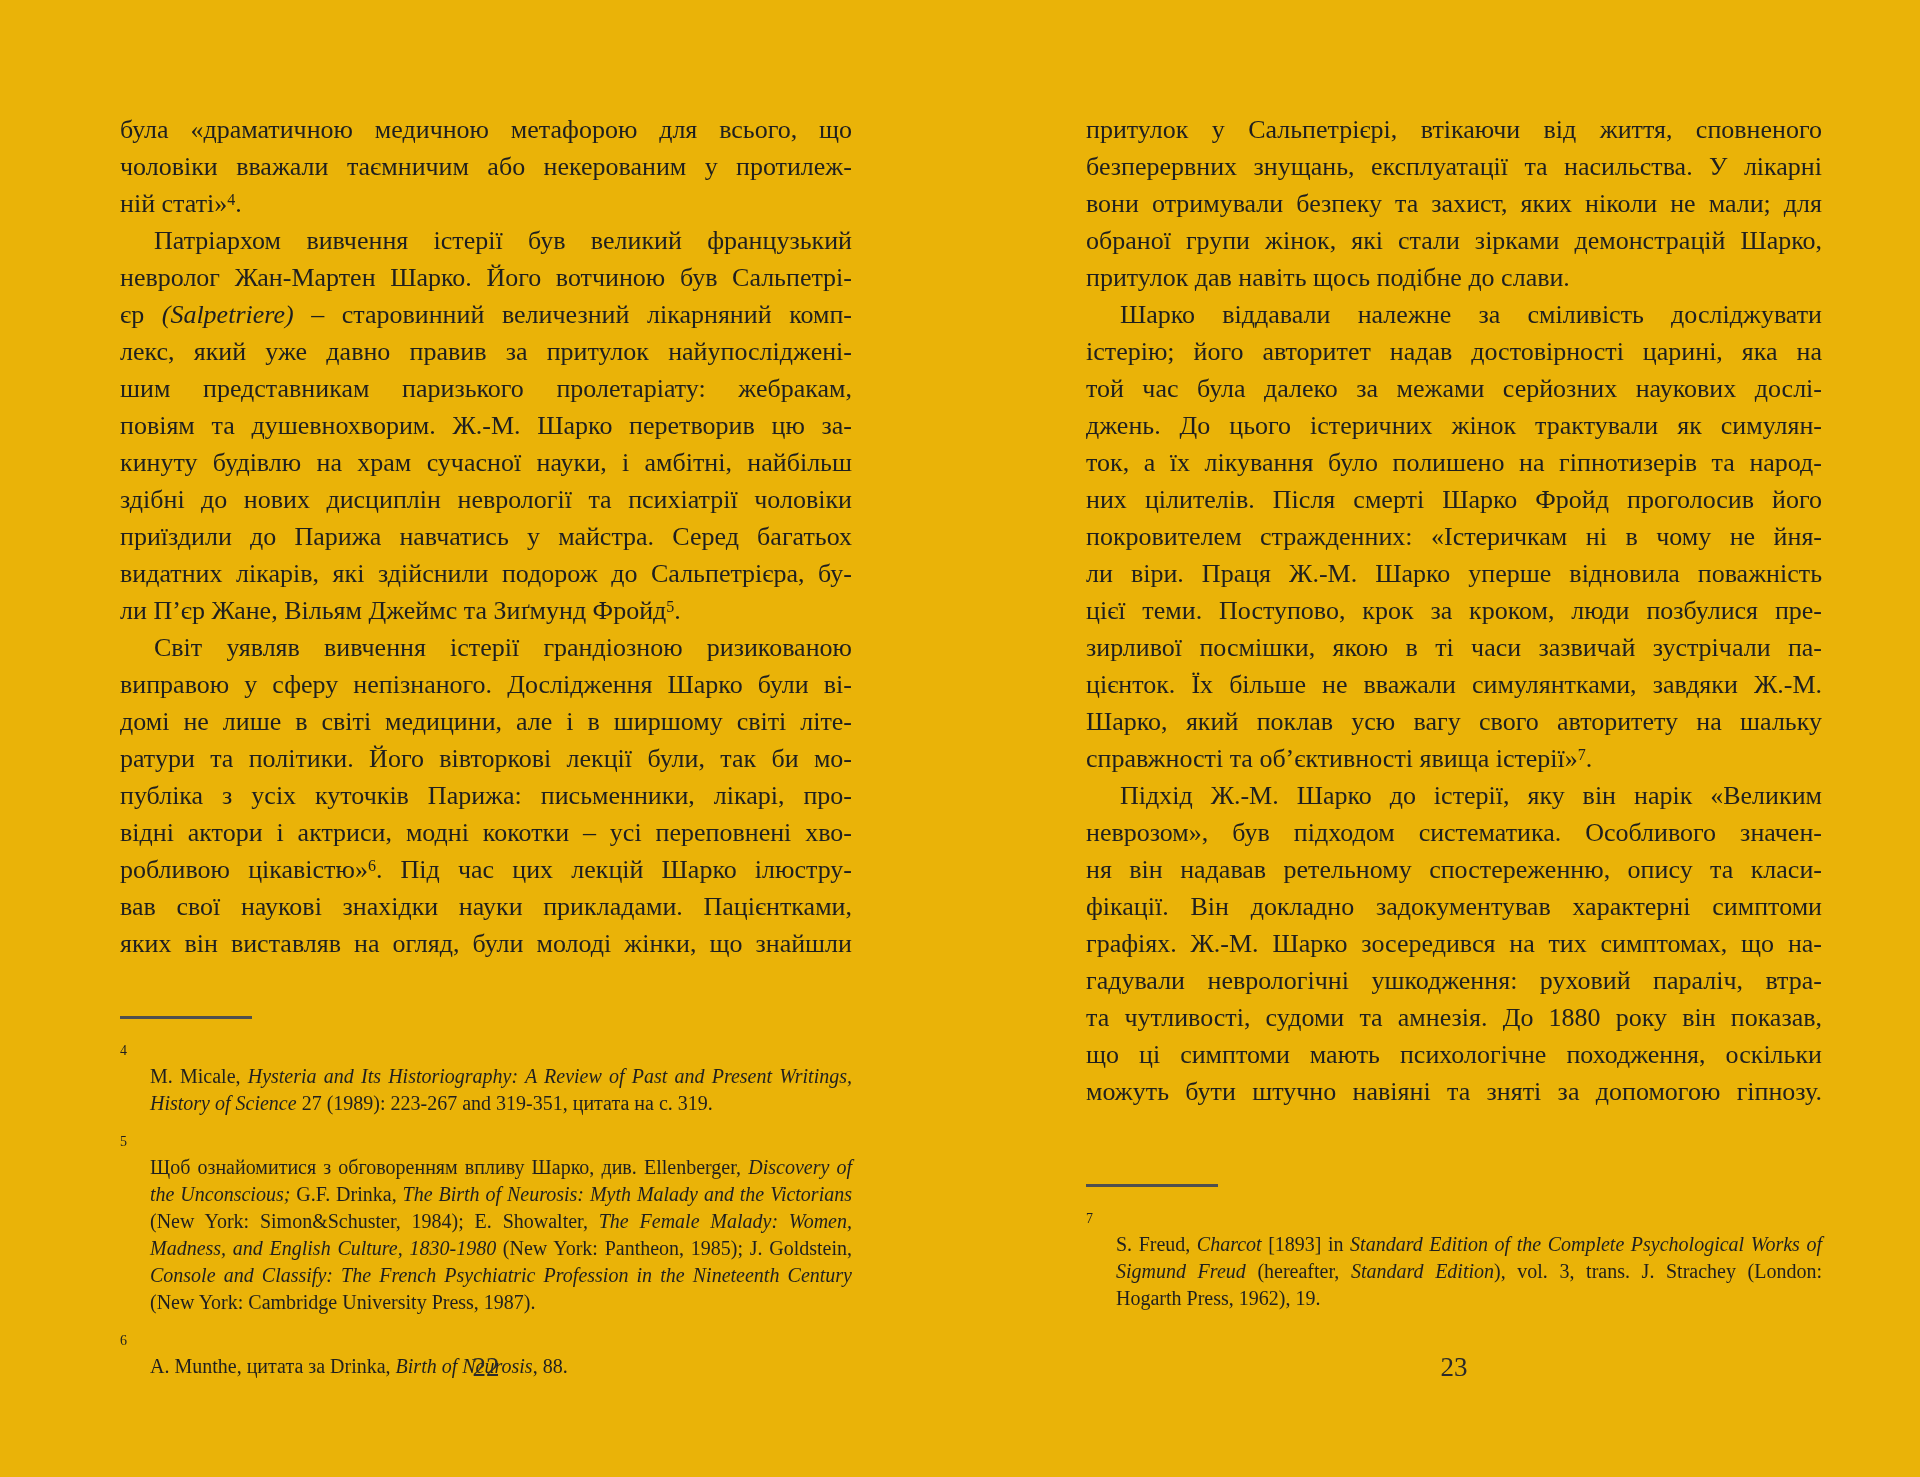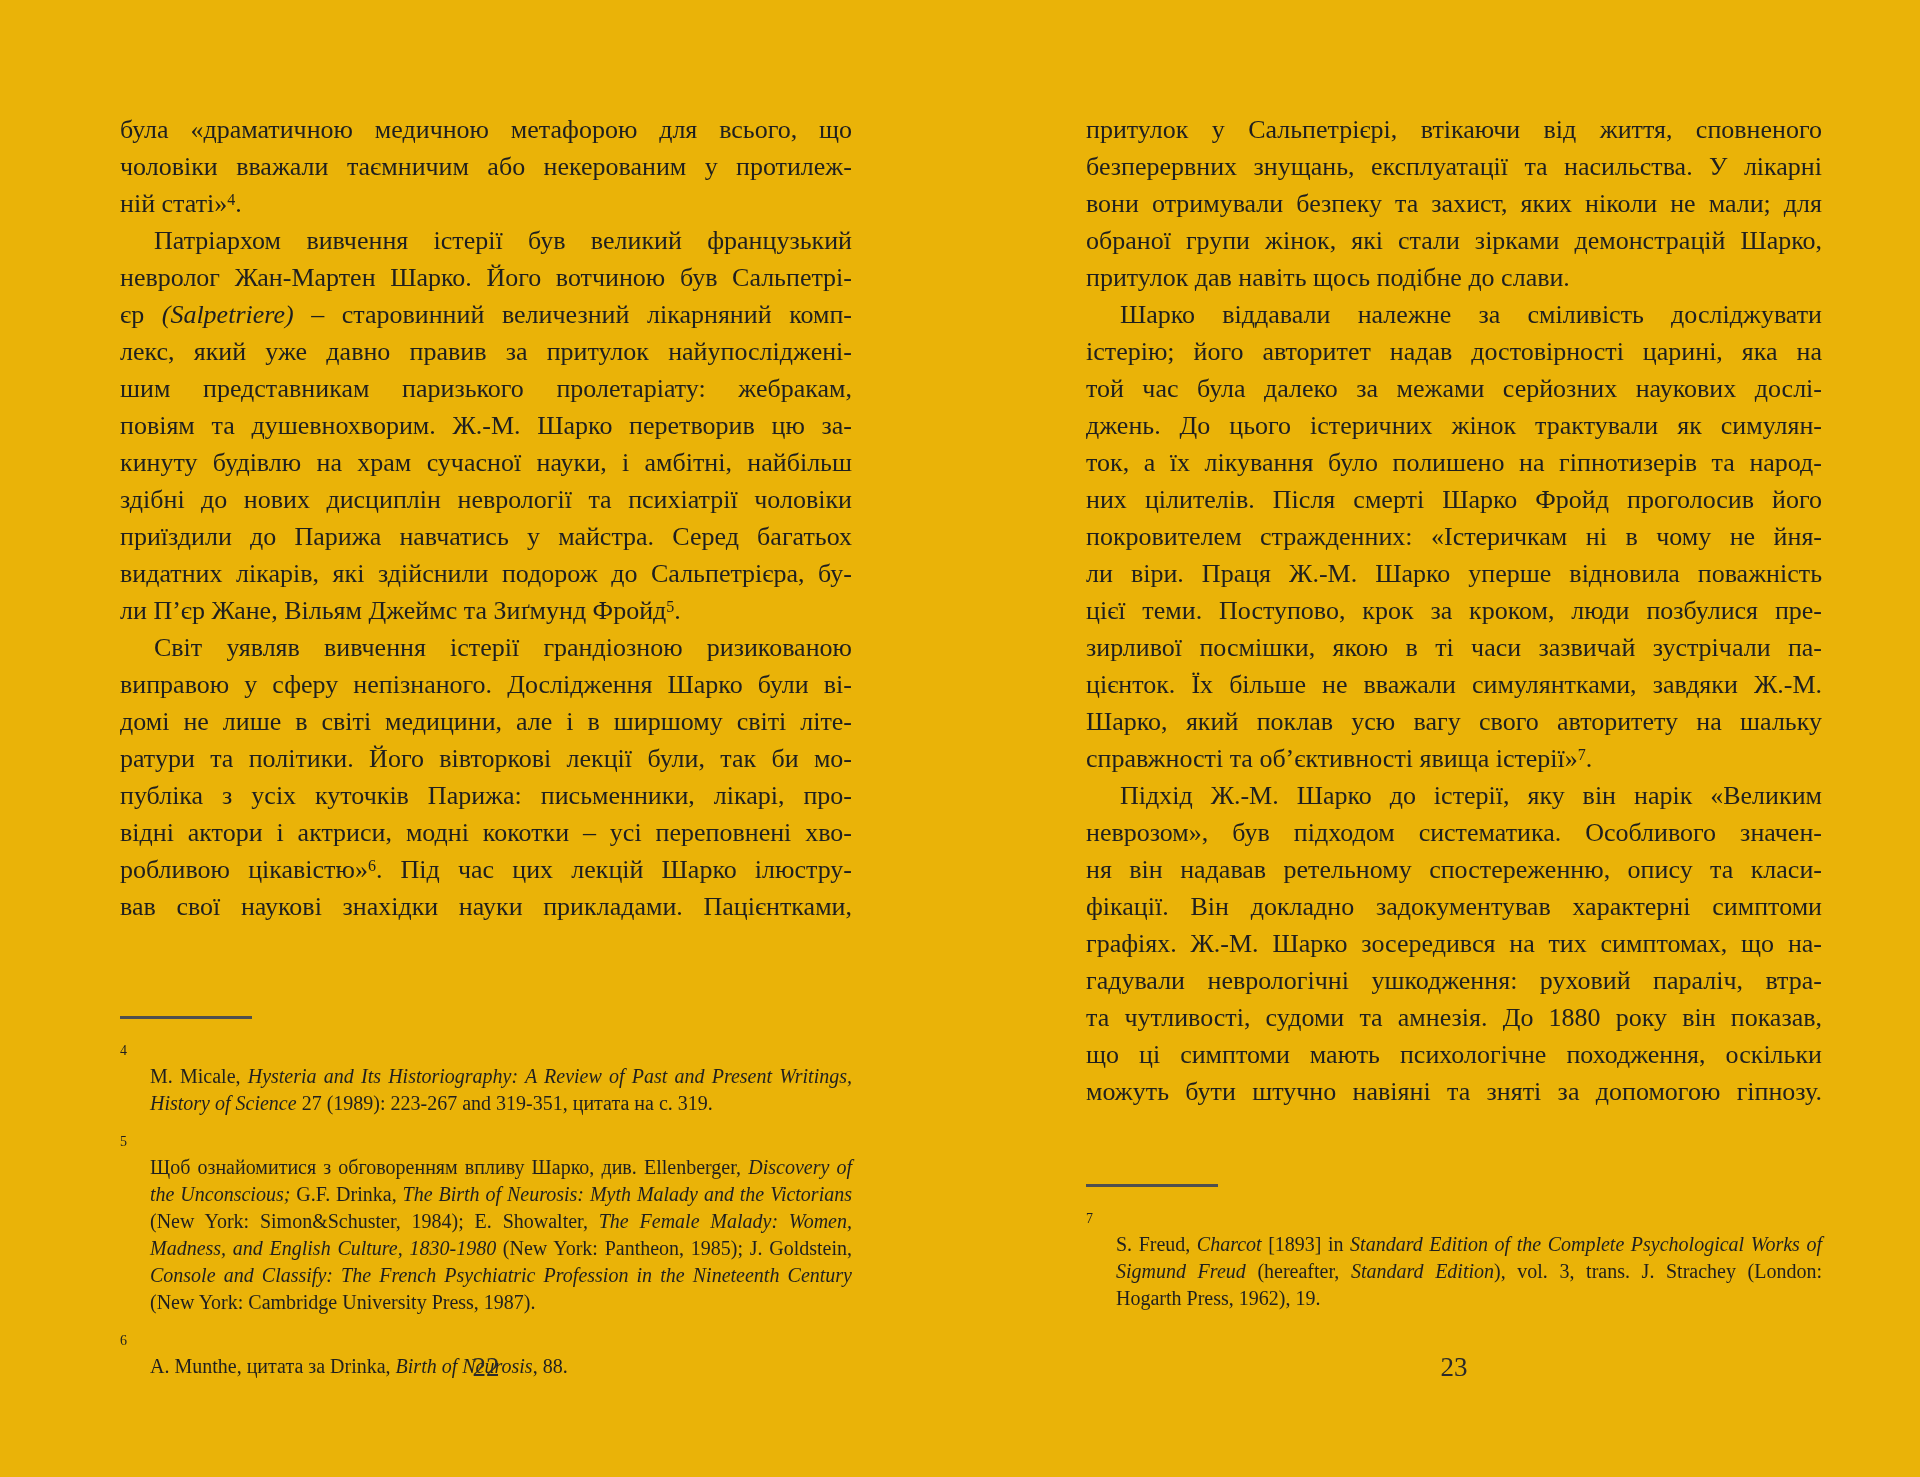--- a/index.html
+++ b/index.html
@@ -55,20 +55,21 @@
         <div class="line"><span>видатних лікарів, які здійснили подорож до Сальпетрієра, бу-</span></div>
         <div class="line endline"><span>ли П’єр Жане, Вільям Джеймс та Зиґмунд Фройд</span><span class="sup">5</span><span>.</span></div>
         <div class="line indent"><span>Світ уявляв вивчення істерії грандіозною ризикованою</span></div>
         <div class="line"><span>виправою у сферу непізнаного. Дослідження Шарко були ві-</span></div>
         <div class="line"><span>домі не лише в світі медицини, але і в ширшому світі літе-</span></div>
         <div class="line"><span>ратури та політики. Його вівторкові лекції були, так би мо-</span></div>
         <div class="line"><span>публіка з усіх куточків Парижа: письменники, лікарі, про-</span></div>
         <div class="line"><span>відні актори і актриси, модні кокотки – усі переповнені хво-</span></div>
         <div class="line"><span>робливою цікавістю»</span><span class="sup">6</span><span>. Під час цих лекцій Шарко ілюстру-</span></div>
         <div class="line"><span>вав свої наукові знахідки науки прикладами. Пацієнтками,</span></div>
+        <div class="line"><span>яких він виставляв на огляд, були молоді жінки, що знайшли</span></div>
       </div>
     <div class="fns fns-left">
       <div class="fnrule"></div>
     <div class="fn">
           <div class="fnm">4</div>
           <div class="fnt"><span>M. Micale, </span><span class="it">Hysteria and Its Historiography: A Review of Past and Present Writings, History of Science</span><span> 27 (1989): 223-267 and 319-351, цитата на с. 319.</span></div>
         </div>
         <div class="fn">
           <div class="fnm">5</div>
           <div class="fnt"><span>Щоб ознайомитися з обговоренням впливу Шарко, див. Ellenberger, </span><span class="it">Discovery of the Unconscious;</span><span> G.F. Drinka, </span><span class="it">The Birth of Neurosis: Myth Malady and the Victorians</span><span> (New York: Simon&amp;Schuster, 1984); E. Showalter, </span><span class="it">The Female Malady: Women, Madness, and English Culture, 1830-1980</span><span> (New York: Pantheon, 1985); J. Goldstein, </span><span class="it">Console and Classify: The French Psychiatric Profession in the Nineteenth Century</span><span> (New York: Cambridge University Press, 1987).</span></div>

